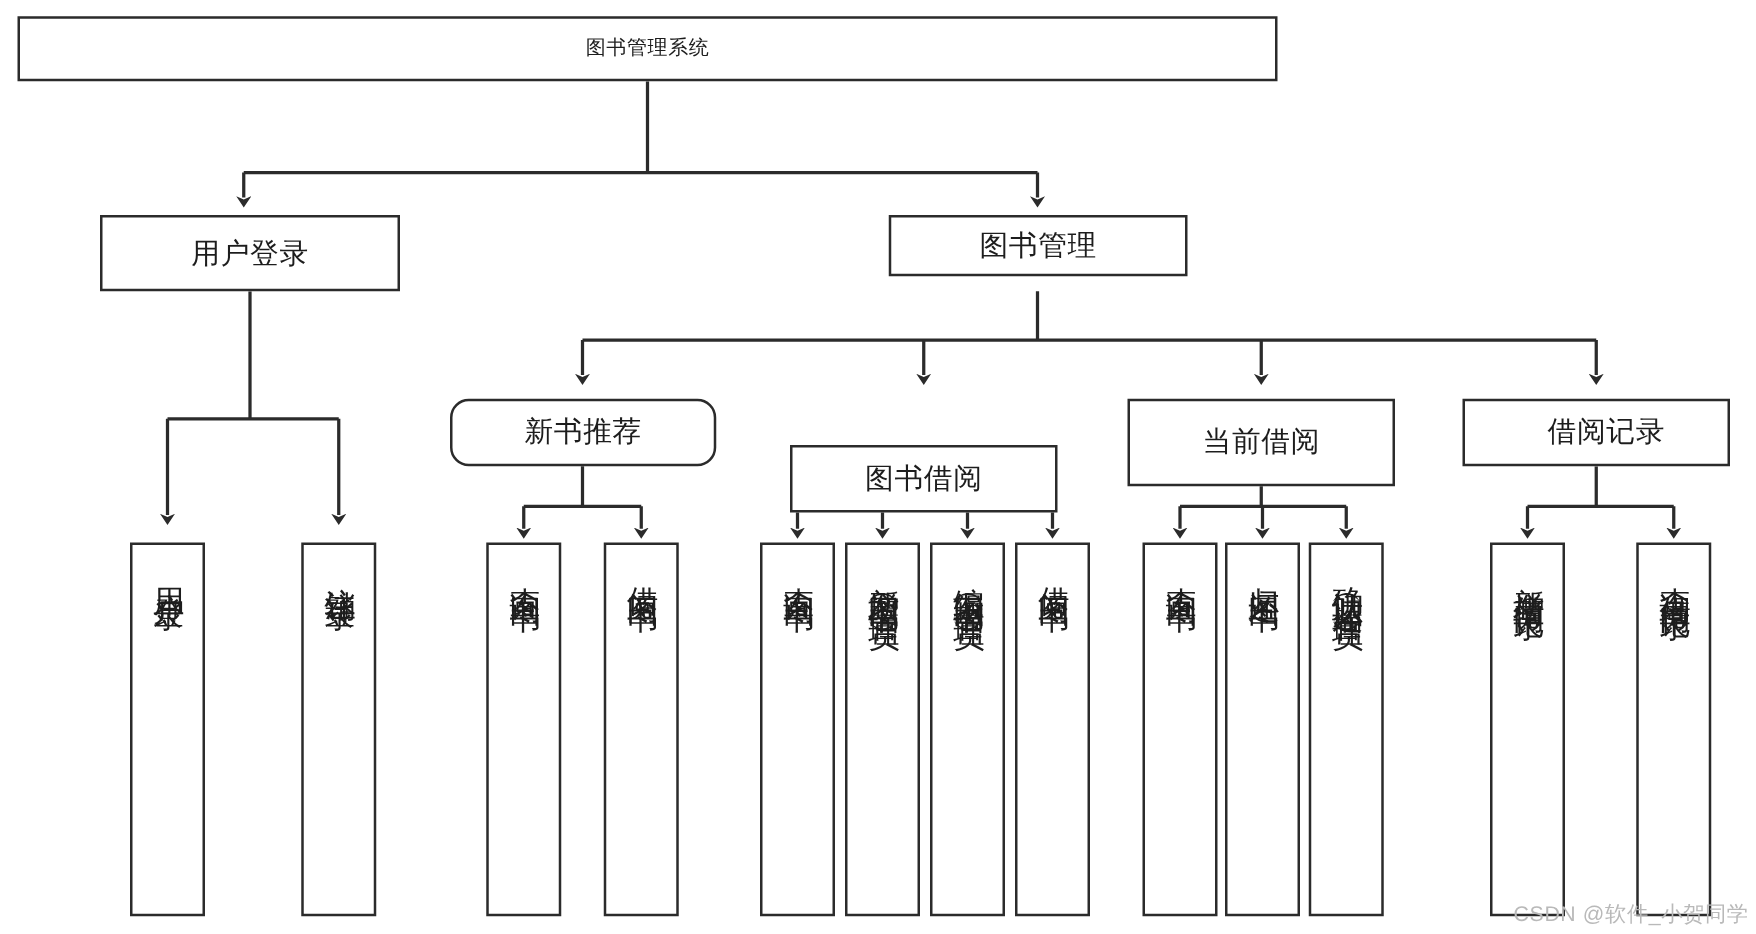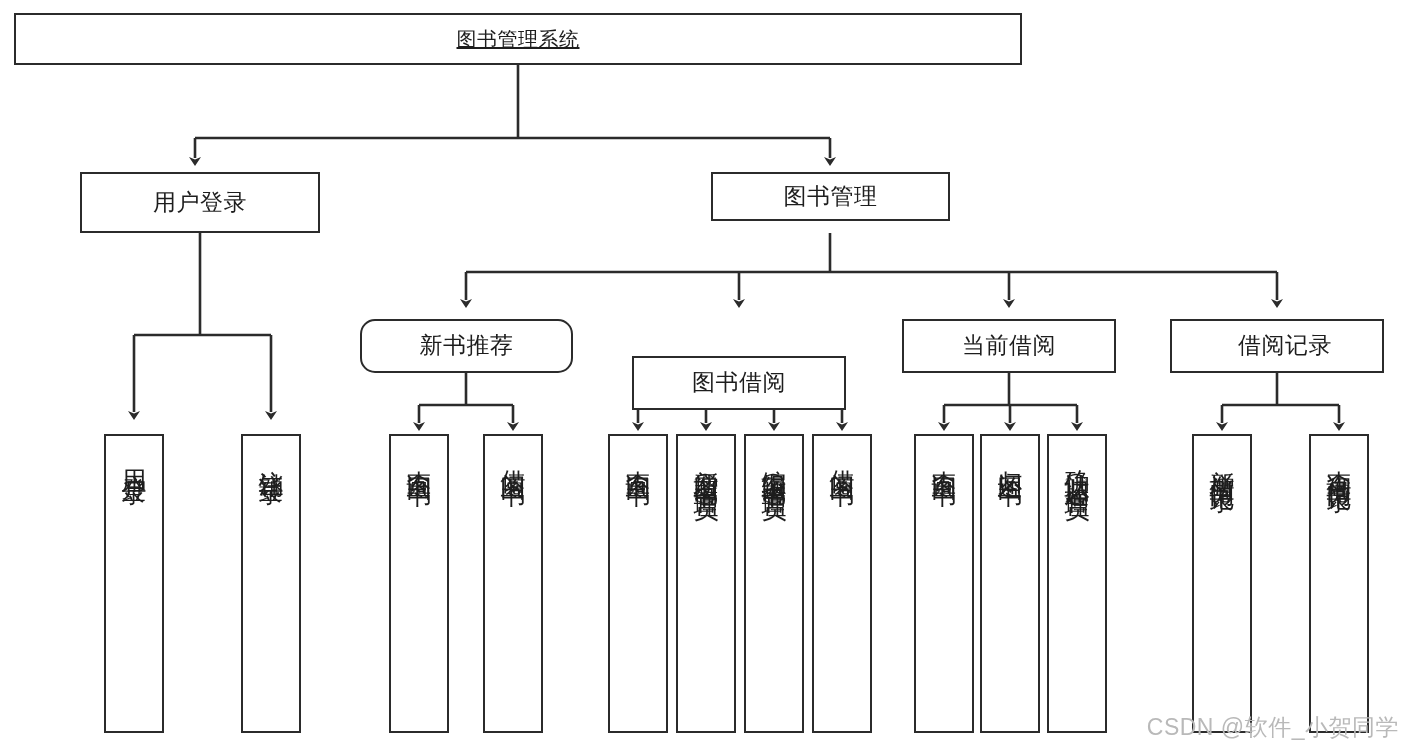--- a/index.html
+++ b/index.html
@@ -42,41 +42,40 @@
     text-align: center;
     line-height: 1.12;
     white-space: nowrap;
   }
   
   .node.horiz .label {
     font-size: 23px;
     letter-spacing: 0.5px;
   }
   .node.root .label {
-    font-size: 20px;
-    text-decoration: underline;
+    font-size: 16px;
   }
   
   .node.vert {
     align-items: flex-start;
     padding-top: 14px;
   }
   .node.vert .label {
     writing-mode: vertical-rl;
     text-orientation: upright;
     font-size: 25px;
     line-height: 1.0;
     letter-spacing: 4px;
     white-space: nowrap;
   }
   #watermark {
     position: absolute;
     right: 6px;
     bottom: 4px;
-    font-size: 23px;
+    font-size: 17px;
     color: #b9b9b9;
     letter-spacing: 0.5px;
     z-index: 5;
     white-space: nowrap;
   }
 </style>
 </head>
 <body>
 
 <div id="diagram-root">
@@ -141,21 +140,21 @@
   <div class="node horiz" style="left:711px; top:172px; width:239px; height:49px;">
     <span class="label">图书管理</span>
   </div>
 
   <div class="node horiz" style="left:360px; top:319px; width:213px; height:54px;border-radius:15px;">
     <span class="label">新书推荐</span>
   </div>
   <div class="node horiz" style="left:632px; top:319px; width:214px; height:54px;margin-top:37px;">
     <span class="label">图书借阅</span>
   </div>
-  <div class="node horiz" style="left:902px; top:319px; width:214px; height:54px;">
+  <div class="node horiz" style="left:902px; top:319px; width:214px; height:70px;">
     <span class="label">当前借阅</span>
   </div>
   <div class="node horiz" style="left:1170px; top:319px; width:214px; height:54px;padding-left:16px;">
     <span class="label">借阅记录</span>
   </div>
 
   <div class="node vert" style="left:104px; top:434px; width:60px; height:299px;">
     <span class="label">用户登录</span>
   </div>
   <div class="node vert" style="left:241px; top:434px; width:60px; height:299px;">

